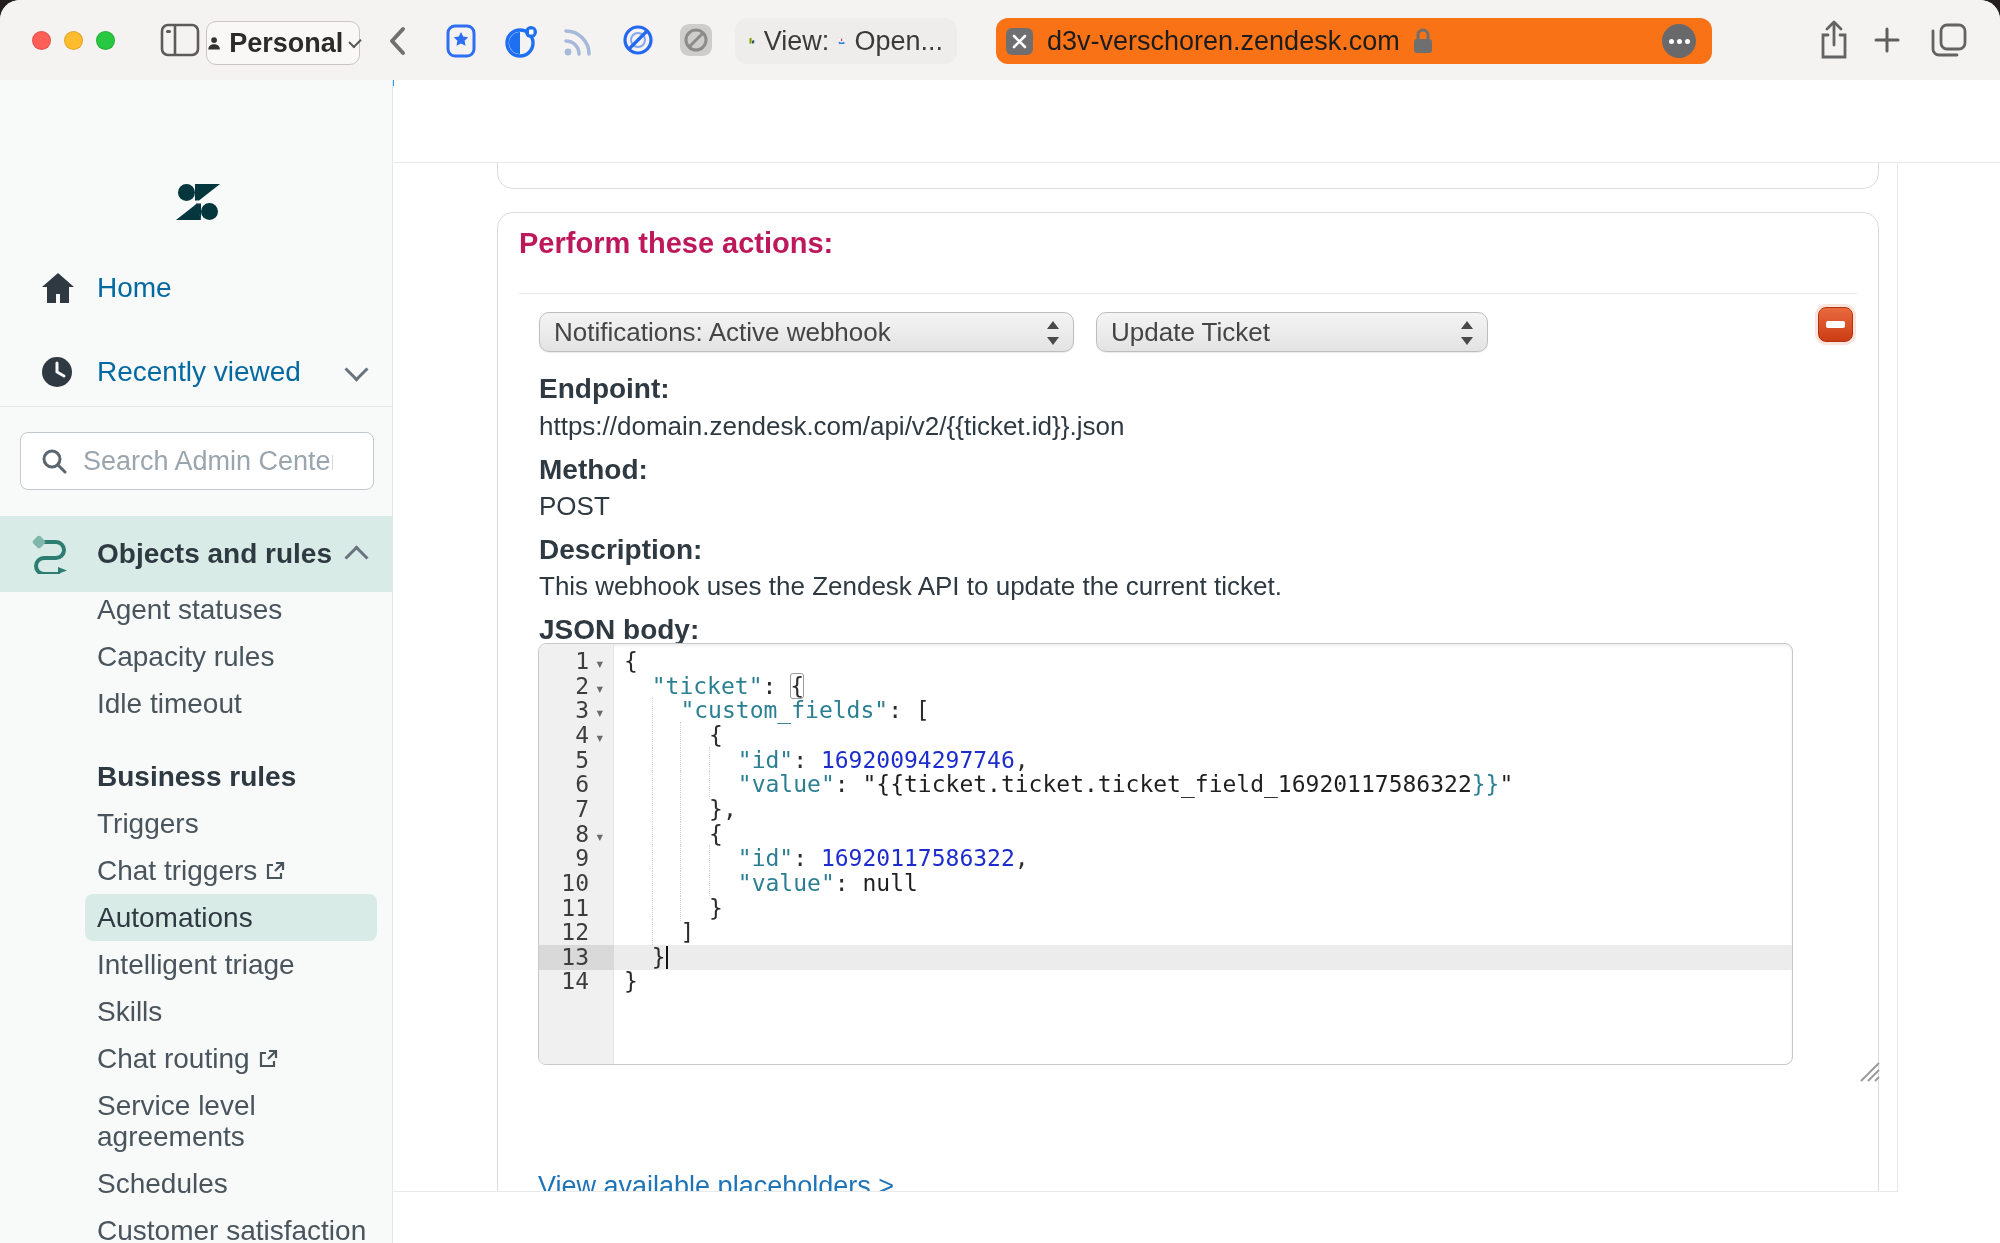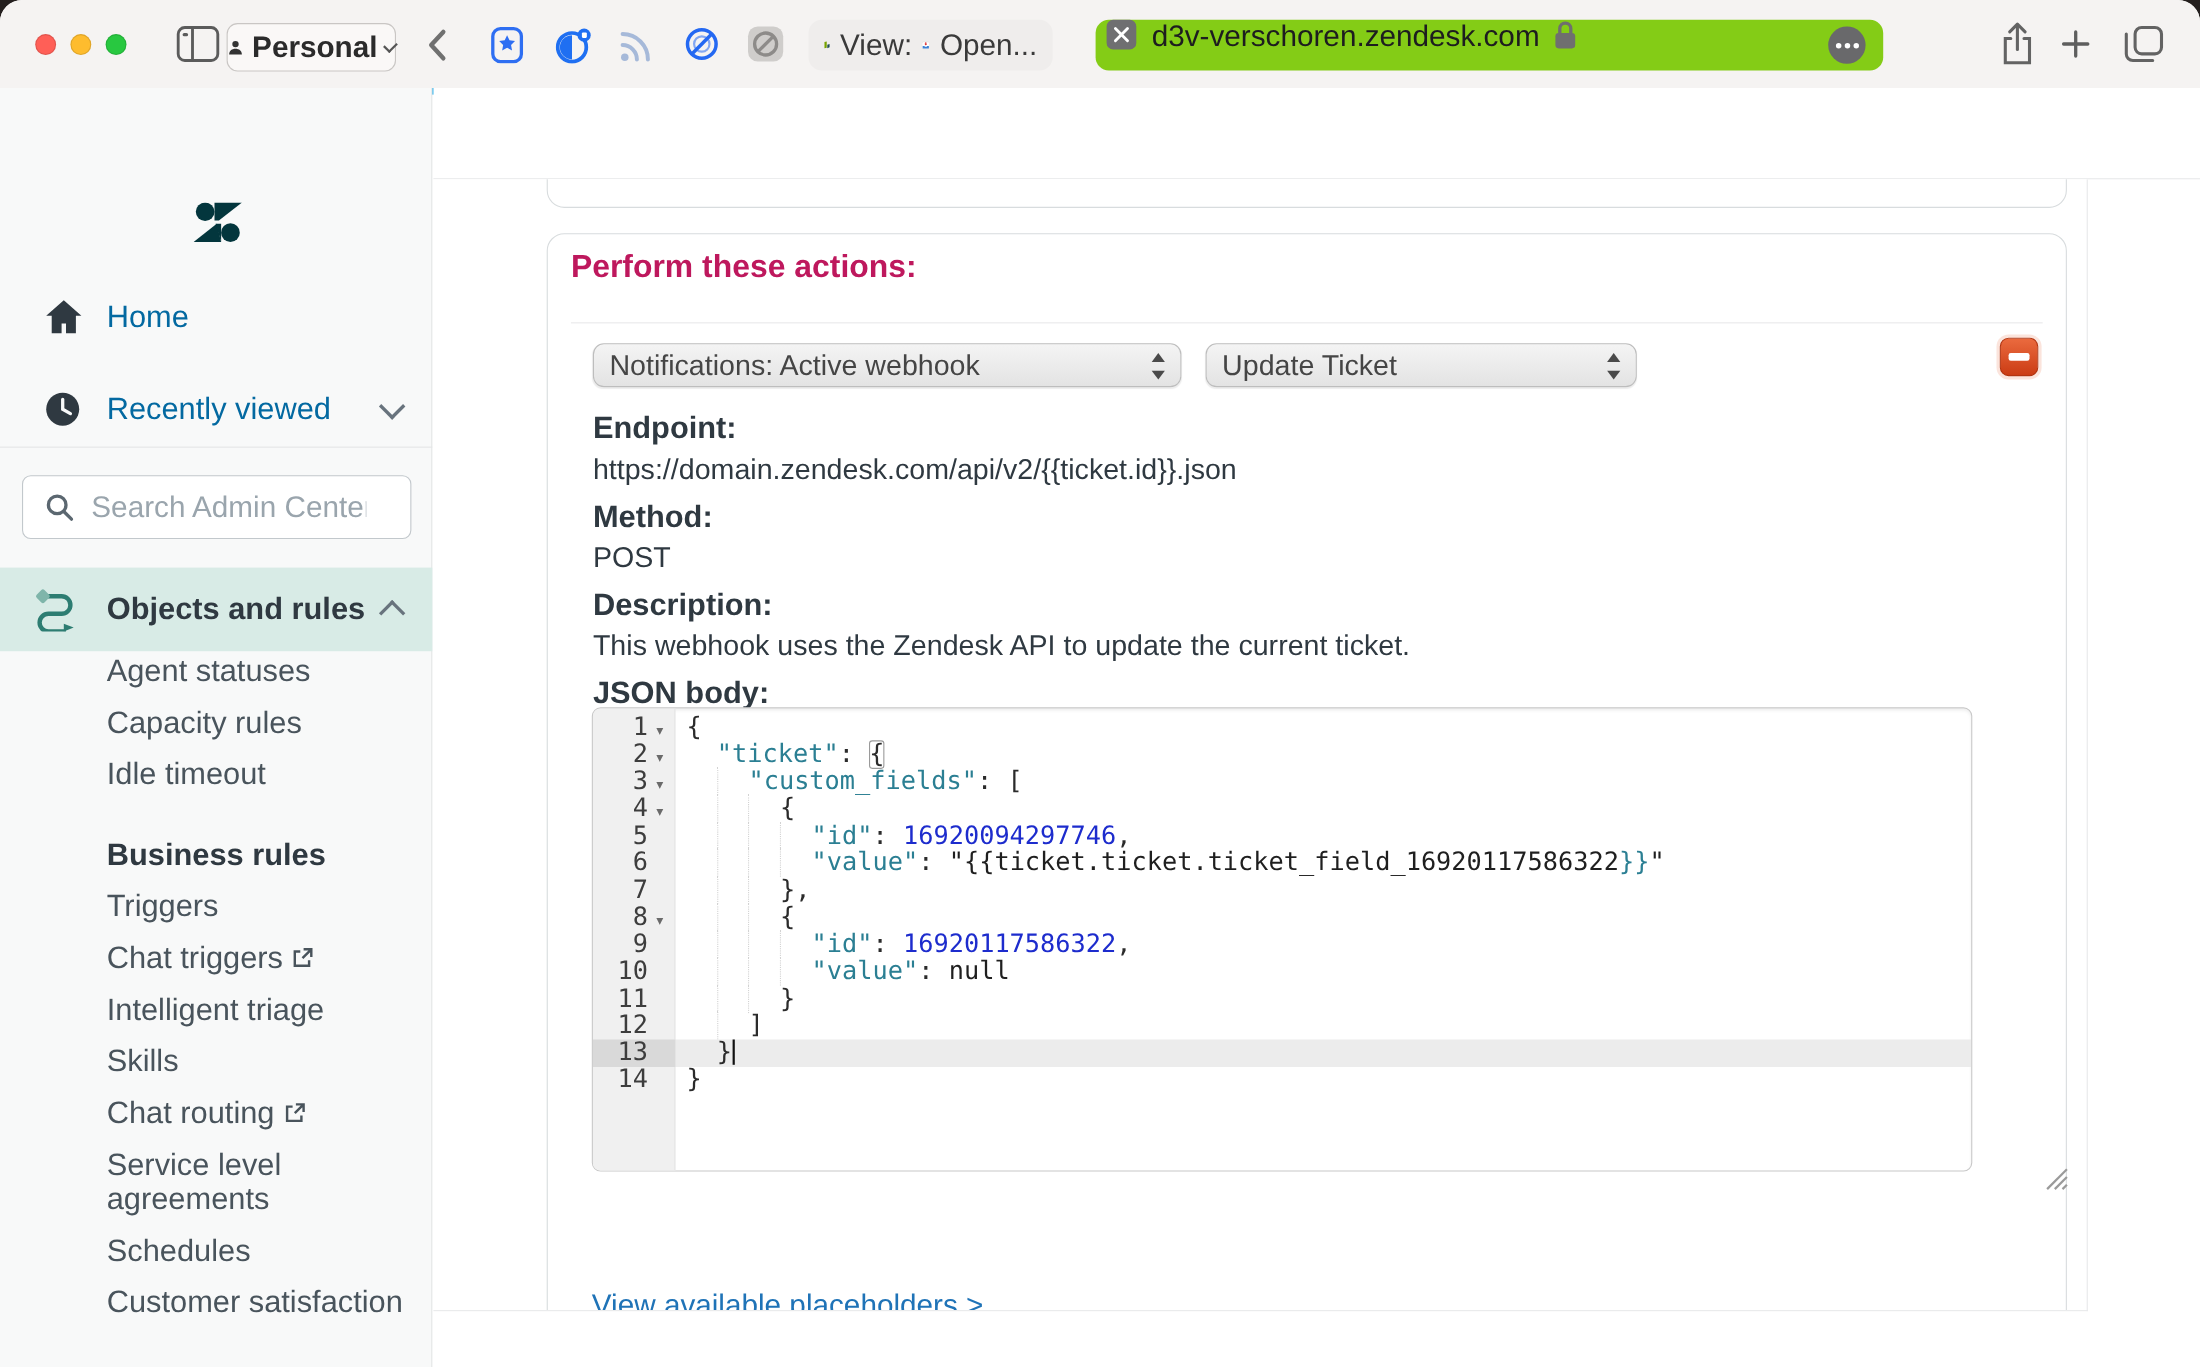--- a/index.html
+++ b/index.html
@@ -9,22 +9,22 @@
   .toolbar{position:absolute;left:0;top:0;width:2000px;height:80px;background:#f5f3f2;border-bottom:6px solid #0ea5e9;}
   .tl{position:absolute;top:31px;width:19px;height:19px;border-radius:50%;box-shadow:inset 0 0 0 1px rgba(0,0,0,.12);}
   .tl.red{left:32px;background:#ff5f57;} .tl.yel{left:64px;background:#febc2e;} .tl.grn{left:96px;background:#28c840;}
   .tb-ic{position:absolute;top:0;display:flex;align-items:center;justify-content:center;}
   .chip{position:absolute;left:206px;top:21px;width:152px;height:42px;border:1px solid #c9c6c4;border-radius:10px;
         background:#faf8f7;display:flex;align-items:center;justify-content:center;gap:8px;}
   .chip span{font-size:27px;font-weight:700;color:#2b2b2b;}
   .tab{position:absolute;left:735px;top:18px;width:222px;height:46px;background:#efedec;border-radius:12px;
        display:flex;align-items:center;padding:0 14px;box-sizing:border-box;gap:9px;}
   .tab .txt{font-size:27px;color:#3a3a3a;white-space:nowrap;}
-  .urlbar{position:absolute;left:996px;top:18px;width:716px;height:46px;background:#84cc16;border-radius:12px;
-          display:flex;align-items:flex-start;padding:0 10px;box-sizing:border-box;}
+  .urlbar{position:absolute;left:996px;top:18px;width:716px;height:46px;background:#f97316;border-radius:12px;
+          display:flex;align-items:center;padding:0 10px;box-sizing:border-box;}
   .favicon{width:27px;height:27px;border-radius:6px;background:#6f6f71;display:flex;align-items:center;justify-content:center;margin-right:14px;flex:0 0 auto;}
   .url-text{font-size:27px;color:#1d1d1f;white-space:nowrap;}
   .ellipsis{position:absolute;right:16px;top:6px;width:34px;height:34px;border-radius:50%;background:#69696b;
             display:flex;align-items:center;justify-content:center;gap:3px;}
   .ellipsis i{width:5px;height:5px;border-radius:50%;background:#fff;}
   
   .sidebar{position:absolute;left:0;top:80px;width:393px;height:1163px;background:#f8f9f9;border-right:1px solid #e4e6e7;box-sizing:border-box;}
   .appheader{position:absolute;left:394px;top:80px;width:1606px;height:83px;background:#fff;border-bottom:1px solid #e8e9ea;box-sizing:border-box;}
   .content{position:absolute;left:394px;top:163px;width:1504px;height:1029px;background:#fff;overflow:hidden;
            border-right:1px solid #e8e9ea;border-bottom:1px solid #e8e9ea;box-sizing:border-box;}
@@ -253,20 +253,21 @@
     <nav class="nav" id="sidebar-nav">
         <div class="nav-item"><span>Agent statuses</span></div>
         <div class="nav-item"><span>Capacity rules</span></div>
         <div class="nav-item"><span>Idle timeout</span></div>
         <div class="nav-item hdr"><span>Business rules</span></div>
         <div class="nav-item"><span>Triggers</span></div>
         <div class="nav-item"><span>Chat triggers</span><svg class="ext" width="20" height="20" viewBox="0 0 20 20">
             <path d="M8 4H3v13h13v-5" fill="none" stroke="#49545c" stroke-width="2.2"></path>
             <path d="M11 2h7v7M18 2l-8 8" fill="none" stroke="#49545c" stroke-width="2.2"></path>
           </svg></div>
+        <div class="nav-item active"><span>Automations</span></div>
         <div class="nav-item"><span>Intelligent triage</span></div>
         <div class="nav-item"><span>Skills</span></div>
         <div class="nav-item"><span>Chat routing</span><svg class="ext" width="20" height="20" viewBox="0 0 20 20">
             <path d="M8 4H3v13h13v-5" fill="none" stroke="#49545c" stroke-width="2.2"></path>
             <path d="M11 2h7v7M18 2l-8 8" fill="none" stroke="#49545c" stroke-width="2.2"></path>
           </svg></div>
         <div class="nav-item wrap"><span>Service level agreements</span></div>
         <div class="nav-item"><span>Schedules</span></div>
         <div class="nav-item"><span>Customer satisfaction</span></div>
       </nav>

